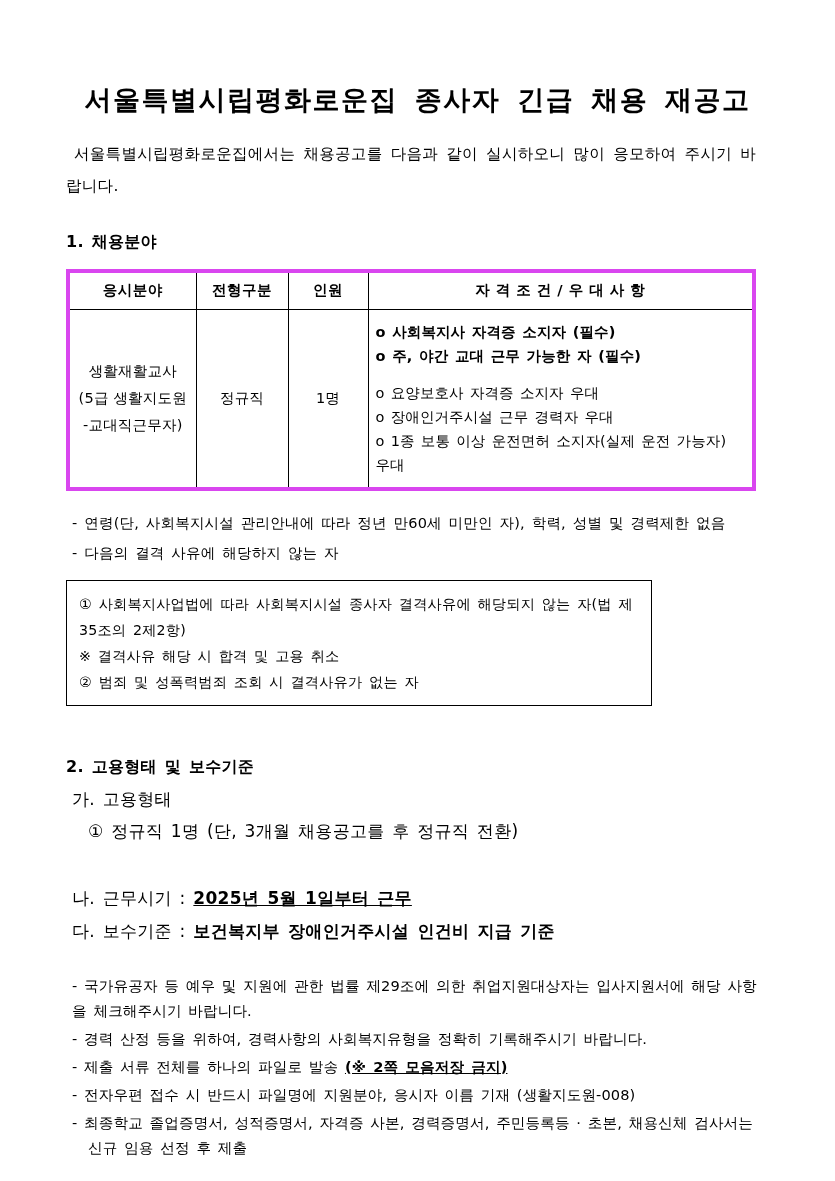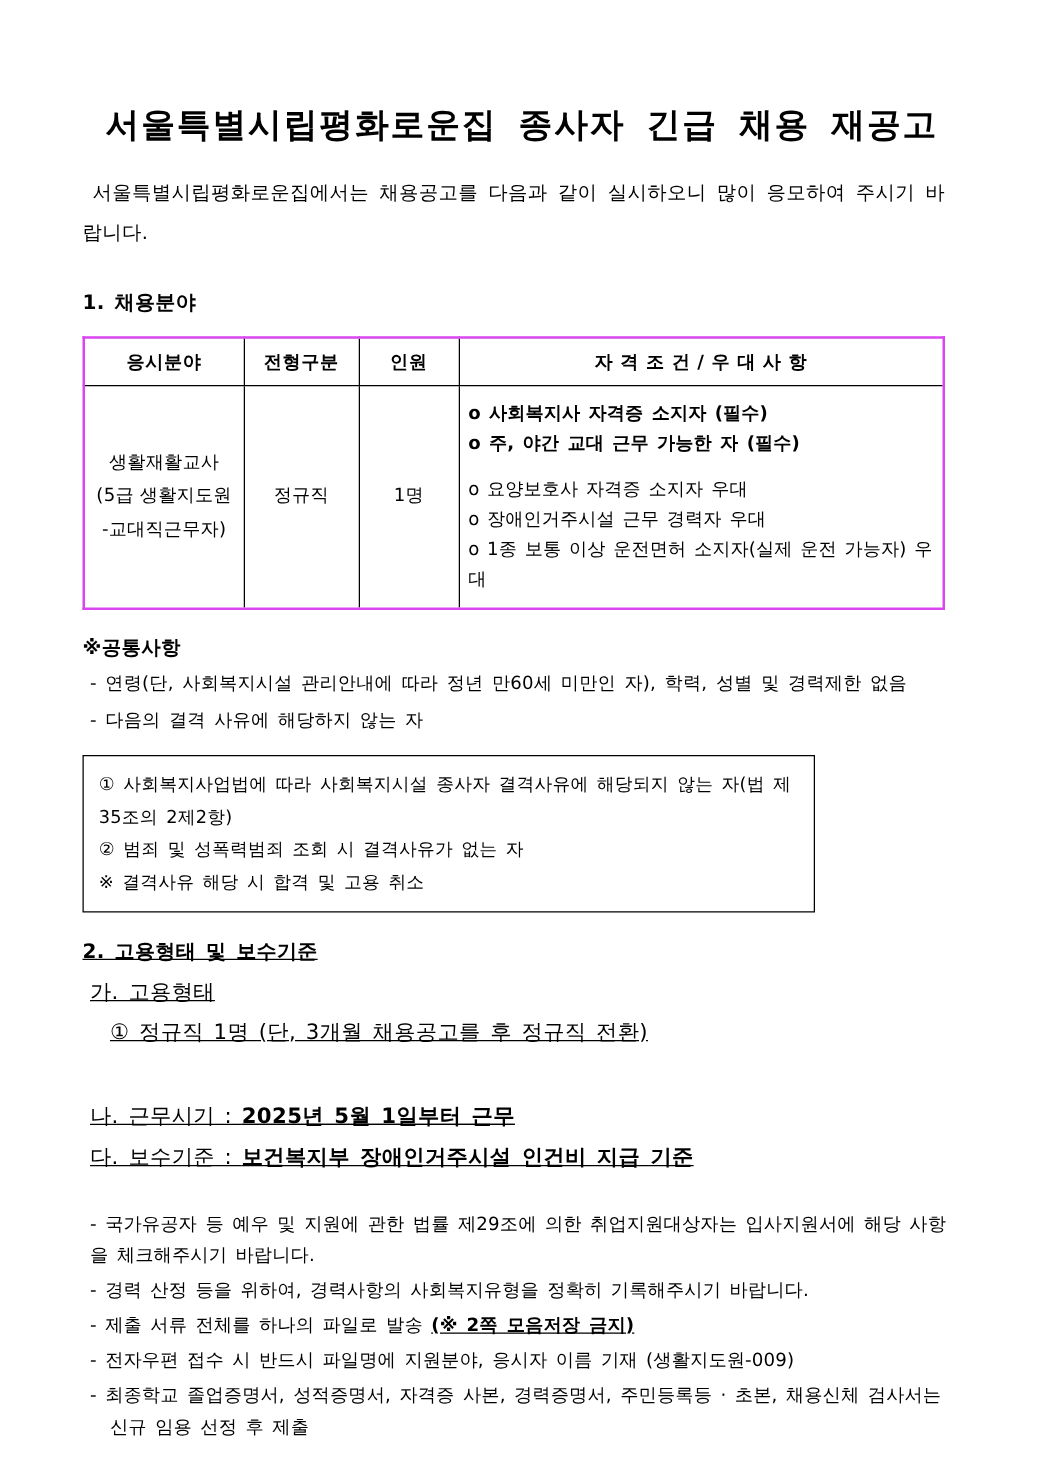--- a/index.html
+++ b/index.html
@@ -23,21 +23,21 @@
   }
   .sec-heading {
     font-size: 16px; font-weight: bold;
     letter-spacing: 0.3px; word-spacing: 2px;
   }
   .sec1-heading { margin-top: 30px; }
 
   table.recruit {
     margin-top: 16px; width: 690px;
     border-collapse: collapse;
-    border: 2px solid #d946ef;
+    border: 4px solid #d946ef;
   }
   table.recruit th, table.recruit td {
     border: 1px solid #000;
     font-size: 14.5px;
   }
   table.recruit th {
     font-weight: bold; height: 38px; text-align: center;
     letter-spacing: 0.5px;
   }
   td.cell-center {
@@ -66,21 +66,21 @@
   }
   .dq-box {
     margin-top: 15px; border: 1px solid #000;
     padding: 10px 12px; width: 586px;
   }
   .dq-line {
     font-size: 14.2px; line-height: 26px;
     letter-spacing: 0.2px; word-spacing: 2px;
   }
 
-  .sec2 { margin-top: 21px; text-decoration: underline; }
+  .sec2 { margin-top: 51px; }
   .s2-line { font-size: 17px; letter-spacing: 0.3px; word-spacing: 2px; }
   .s2-ga   { margin-top: 10px; padding-left: 6px; }
   .s2-ga1  { margin-top: 9px; padding-left: 22px; }
   .s2-na   { margin-top: 44px; padding-left: 6px; }
   .s2-da   { margin-top: 10px; padding-left: 6px; }
   .em-ul { font-weight: bold; text-decoration: underline; }
 
   .sec3 { margin-top: 30px; }
   .s3-item {
     font-size: 14.6px; line-height: 25px;
@@ -123,27 +123,26 @@
           <div class="qual-gap"></div>
           <div>o 요양보호사 자격증 소지자 우대</div>
           <div>o 장애인거주시설 근무 경력자 우대</div>
           <div>o 1종 보통 이상 운전면허 소지자(실제 운전 가능자) 우대</div>
         </td>
       </tr>
     </tbody>
   </table>
 
   <div class="common">
-    <div class="common-heading">※공통사항</div>
     <div class="common-item">- 연령(단, 사회복지시설 관리안내에 따라 정년 만60세 미만인 자), 학력, 성별 및 경력제한 없음</div>
     <div class="common-item">- 다음의 결격 사유에 해당하지 않는 자</div>
     <div class="dq-box">
       <div class="dq-line">① 사회복지사업법에 따라 사회복지시설 종사자 결격사유에 해당되지 않는 자(법 제35조의 2제2항)</div>
+      <div class="dq-line">※ 결격사유 해당 시 합격 및 고용 취소</div>
       <div class="dq-line">② 범죄 및 성폭력범죄 조회 시 결격사유가 없는 자</div>
-      <div class="dq-line">※ 결격사유 해당 시 합격 및 고용 취소</div>
     </div>
   </div>
 
   <div class="sec2">
     <div class="sec-heading">2. 고용형태 및 보수기준</div>
     <div class="s2-line s2-ga">가. 고용형태</div>
     <div class="s2-line s2-ga1">① 정규직 1명 (단, 3개월 채용공고를 후 정규직 전환)</div>
     <div class="s2-line s2-na">
       <span>나. 근무시기 : </span><span class="em-ul">2025년 5월 1일부터 근무</span>
     </div>
@@ -151,18 +150,18 @@
       <span>다. 보수기준 : </span><span class="b">보건복지부 장애인거주시설 인건비 지급 기준</span>
     </div>
   </div>
 
   <div class="sec3">
     <div class="s3-item no-indent">- 국가유공자 등 예우 및 지원에 관한 법률 제29조에 의한 취업지원대상자는 입사지원서에 해당 사항을 체크해주시기 바랍니다.</div>
     <div class="s3-item">- 경력 산정 등을 위하여, 경력사항의 사회복지유형을 정확히 기록해주시기 바랍니다.</div>
     <div class="s3-item">
       <span>- 제출 서류 전체를 하나의 파일로 발송 </span><span class="em-ul">(※ 2쪽 모음저장 금지)</span>
     </div>
-    <div class="s3-item">- 전자우편 접수 시 반드시 파일명에 지원분야, 응시자 이름 기재 (생활지도원-009)</div>
+    <div class="s3-item">- 전자우편 접수 시 반드시 파일명에 지원분야, 응시자 이름 기재 (생활지도원-008)</div>
     <div class="s3-item hang">- 최종학교 졸업증명서, 성적증명서, 자격증 사본, 경력증명서, 주민등록등 · 초본, 채용신체 검사서는 신규 임용 선정 후 제출</div>
 
   </div>
 
 </div>
 
 </body></html>

